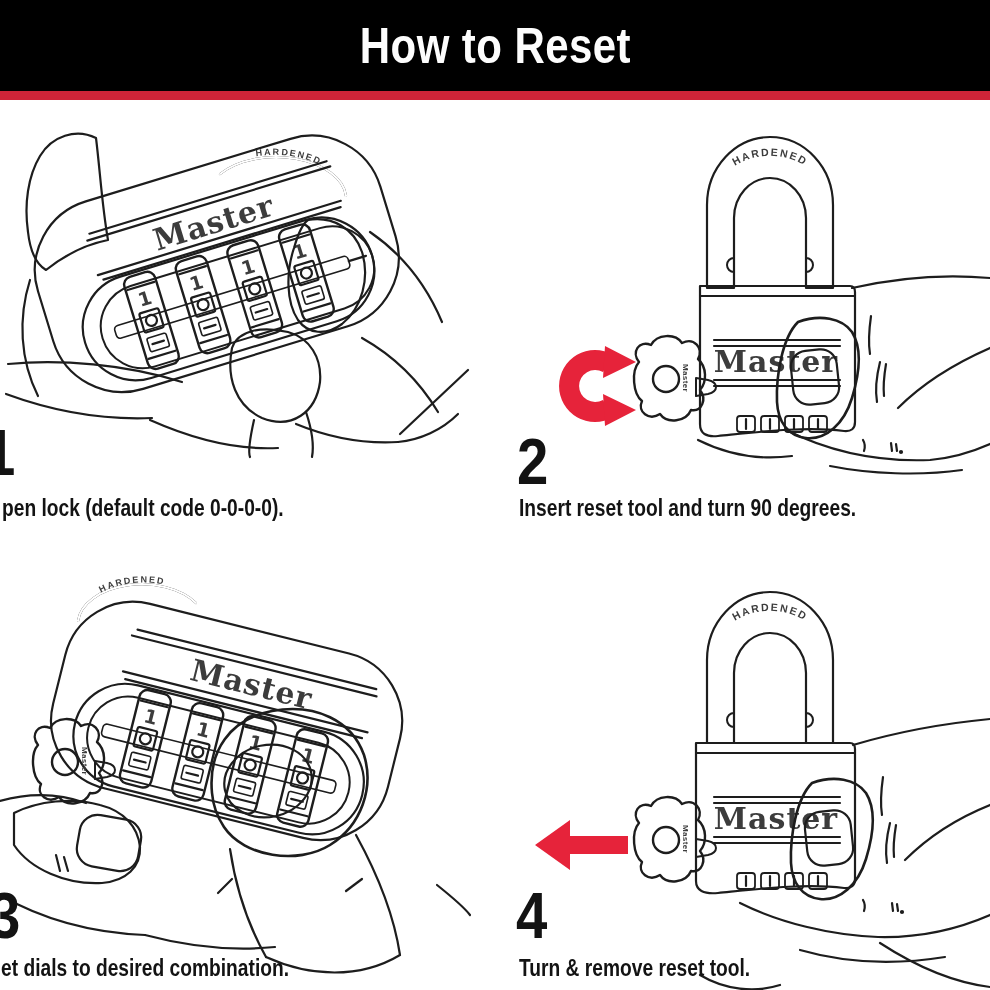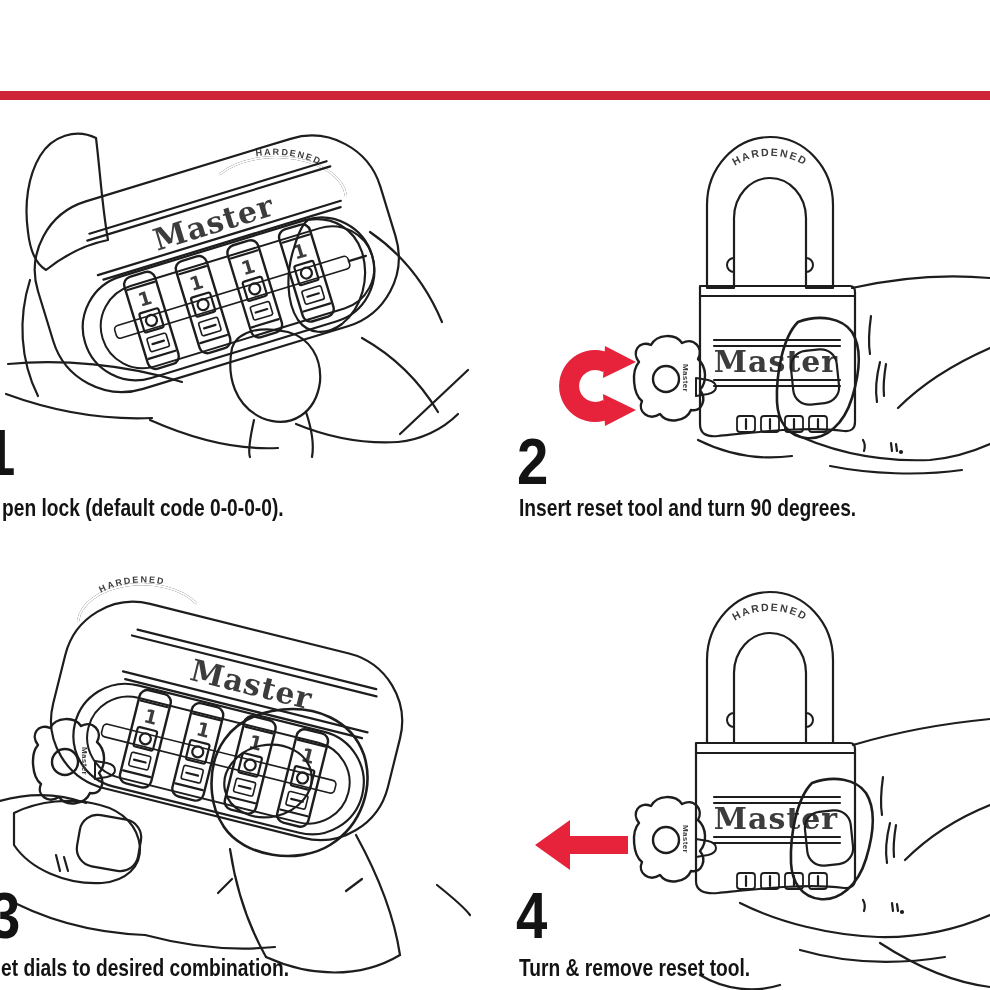--- a/index.html
+++ b/index.html
@@ -47,20 +47,23 @@
   .toollbl{font-family:"Liberation Sans",sans-serif;font-weight:bold;font-size:8px;
            letter-spacing:.4px;fill:#3c3c3c;text-anchor:middle;}
   .ddigit{font-family:"DejaVu Sans",sans-serif;font-weight:bold;font-size:19px;
           fill:#2e2e2e;text-anchor:middle;}
 </style>
 </head>
 <body>
 
 <div class="page">
 
+  <header class="banner">
+    <span class="title">How to Reset</span>
+  </header>
   <div class="stripe"></div>
 
   <svg class="illus q1" viewBox="0 0 480 345">
     <defs>
       <g id="dial">
         <rect class="fw" x="-16" y="-49" width="32" height="96" rx="8" style="stroke-width:2.4"></rect>
         <line class="thin" x1="-14" y1="-37" x2="14" y2="-37"></line>
         <line class="thin" x1="-14" y1="35" x2="14" y2="35"></line>
         <text class="ddigit" y="-17">1</text>
         <rect class="fw mid" x="-10" y="-11" width="20" height="20" rx="2"></rect>

